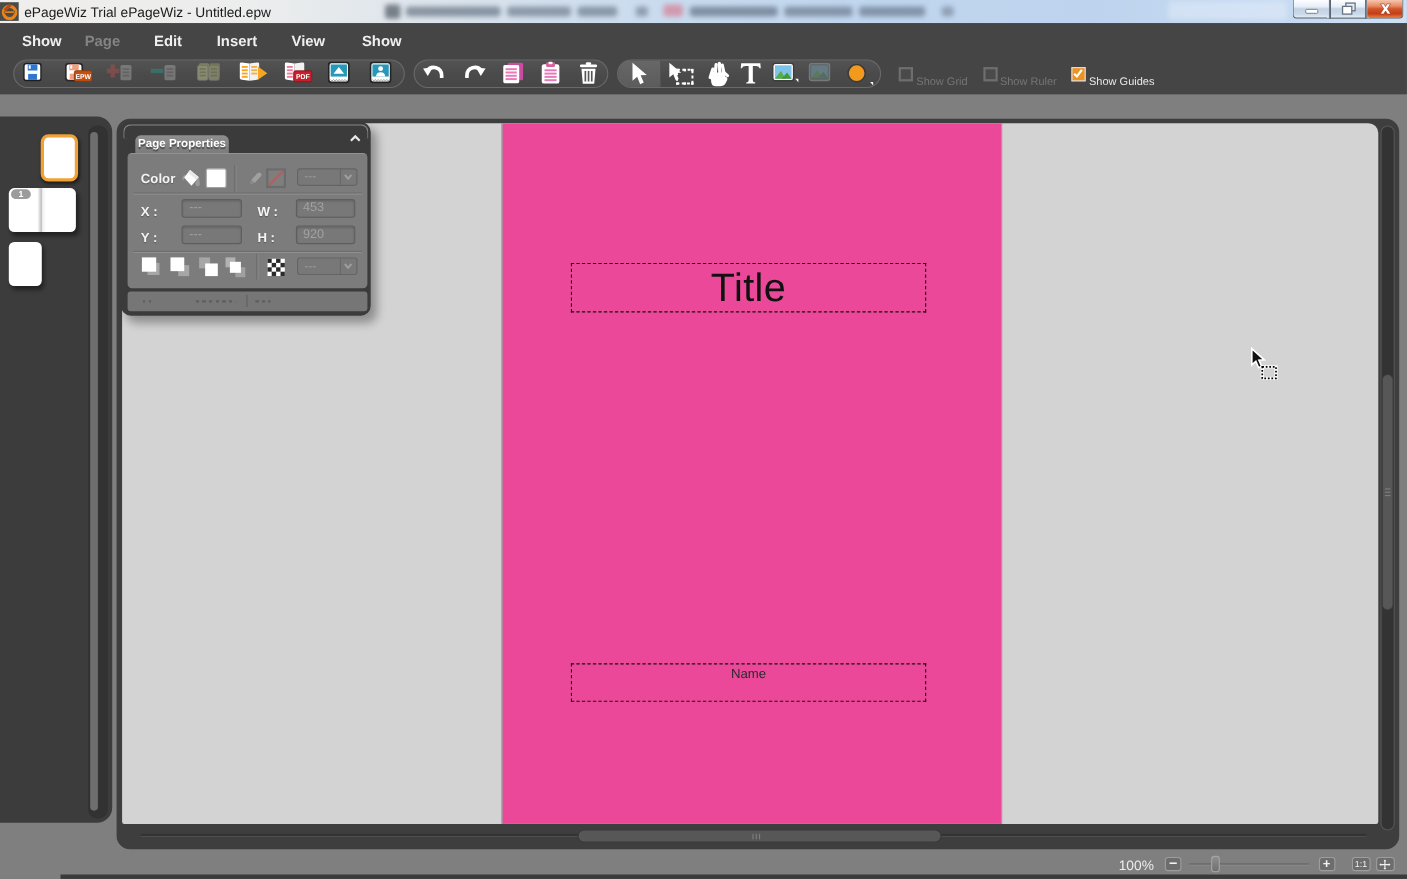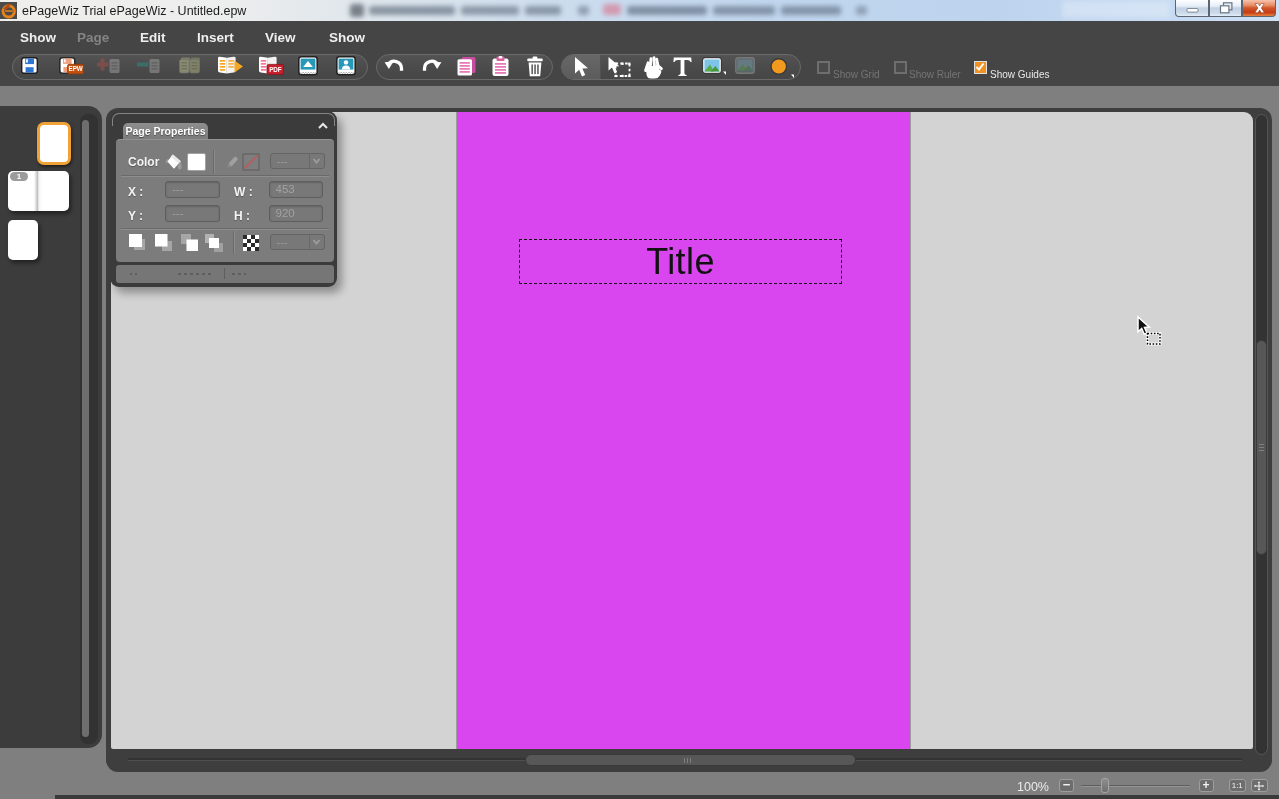--- a/index.html
+++ b/index.html
@@ -20,21 +20,21 @@
   .pill{position:absolute;top:54px;height:26px;box-sizing:border-box;border:1px solid #6a6a6a;border-radius:13px;
         background:linear-gradient(180deg,#535353 0%,#4b4b4b 50%,#464646 100%);}
   .ticon{position:absolute;}
   .cklbl{position:absolute;top:69px;font-size:10px;}
   .ckbox{position:absolute;top:61px;width:13px;height:13px;box-sizing:border-box;}
   
   #leftpanel{left:0;top:106px;width:102px;height:642px;background:#3c3c3c;border-radius:0 14px 14px 0;}
   
   #container{left:106px;top:108px;width:1166px;height:664px;background:#3e3e3e;border-radius:12px;}
   #canvas{position:absolute;left:4.5px;top:3.5px;width:1142.5px;height:637px;background:#d3d3d3;border-radius:9px 9px 2px 2px;overflow:hidden;}
-  #page{position:absolute;left:345.5px;top:0;width:453px;height:637px;background:#d946ef;
+  #page{position:absolute;left:345.5px;top:0;width:453px;height:637px;background:#ec4899;
         border-left:1px solid #9e9e9e;border-right:1px solid #9e9e9e;box-sizing:content-box;}
   .dashed{position:absolute;box-sizing:border-box;border:1px dashed #111;text-align:center;color:#111;}
   
   #ppanel{left:110px;top:111px;width:227px;height:176px;background:#3b3b3b;border-radius:9px;
           box-shadow:5px 6px 9px rgba(0,0,0,0.33);}
   #ppanel .gloss{position:absolute;left:2px;top:2px;right:2px;height:12px;border:1px solid rgba(255,255,255,0.38);
           border-bottom:none;border-radius:7px 7px 0 0;}
   #pptab{position:absolute;left:13px;top:11.5px;width:85px;height:16px;border-radius:5px 5px 0 0;
          background:linear-gradient(180deg,#8e8e8e,#7c7c7c);
          font-size:10.5px;font-weight:bold;color:#fff;text-align:center;line-height:17px;
@@ -291,20 +291,21 @@
     <div style="position:absolute;left:26px;top:0;width:8px;height:39.5px;background:linear-gradient(90deg,rgba(0,0,0,0) 0%,rgba(0,0,0,0.25) 45%,rgba(0,0,0,0.05) 60%,rgba(0,0,0,0) 100%);"></div>
     <div style="position:absolute;left:2px;top:1px;width:18px;height:9px;background:#9b9b9b;border-radius:5px;color:#fff;font-size:8px;font-weight:bold;text-align:center;line-height:9px;">1</div>
   </div>
   <div class="thumb" id="th3" style="left:8px;top:114px;width:30px;height:39.5px;border-radius:5px;"></div>
 </div>
 
 <div class="abs" id="container">
   <div id="canvas">
     <div id="page">
       <div class="dashed" id="titlebox" style="left:62px;top:127px;width:323px;height:45px;font-size:36px;line-height:43.5px;letter-spacing:0.4px;">Title</div>
+      <div class="dashed" id="namebox" style="left:62px;top:491.5px;width:323px;height:35px;font-size:12px;padding-top:0.5px;color:#2a2a2a;">Name</div>
     </div>
   </div>
 
   <div style="position:absolute;left:22px;top:649.5px;width:1114px;height:2px;background:#333;border-bottom:1px solid #4f4f4f;"></div>
   <div style="position:absolute;left:419px;top:646px;width:331px;height:11.5px;background:#575757;border:1px solid #3a3a3a;border-radius:6px;box-sizing:border-box;">
     <div style="position:absolute;left:158px;top:3px;width:1px;height:5px;background:#7f7f7f;box-shadow:3px 0 0 #7f7f7f,6px 0 0 #7f7f7f;"></div>
   </div>
 
   <div style="position:absolute;left:1148.5px;top:6px;width:13px;height:641px;background:#333;border:1px solid #565656;border-radius:7px;box-sizing:border-box;"></div>
   <div style="position:absolute;left:1149.5px;top:232px;width:11px;height:215px;background:#575757;border:1px solid #3a3a3a;border-radius:5.5px;box-sizing:border-box;">

